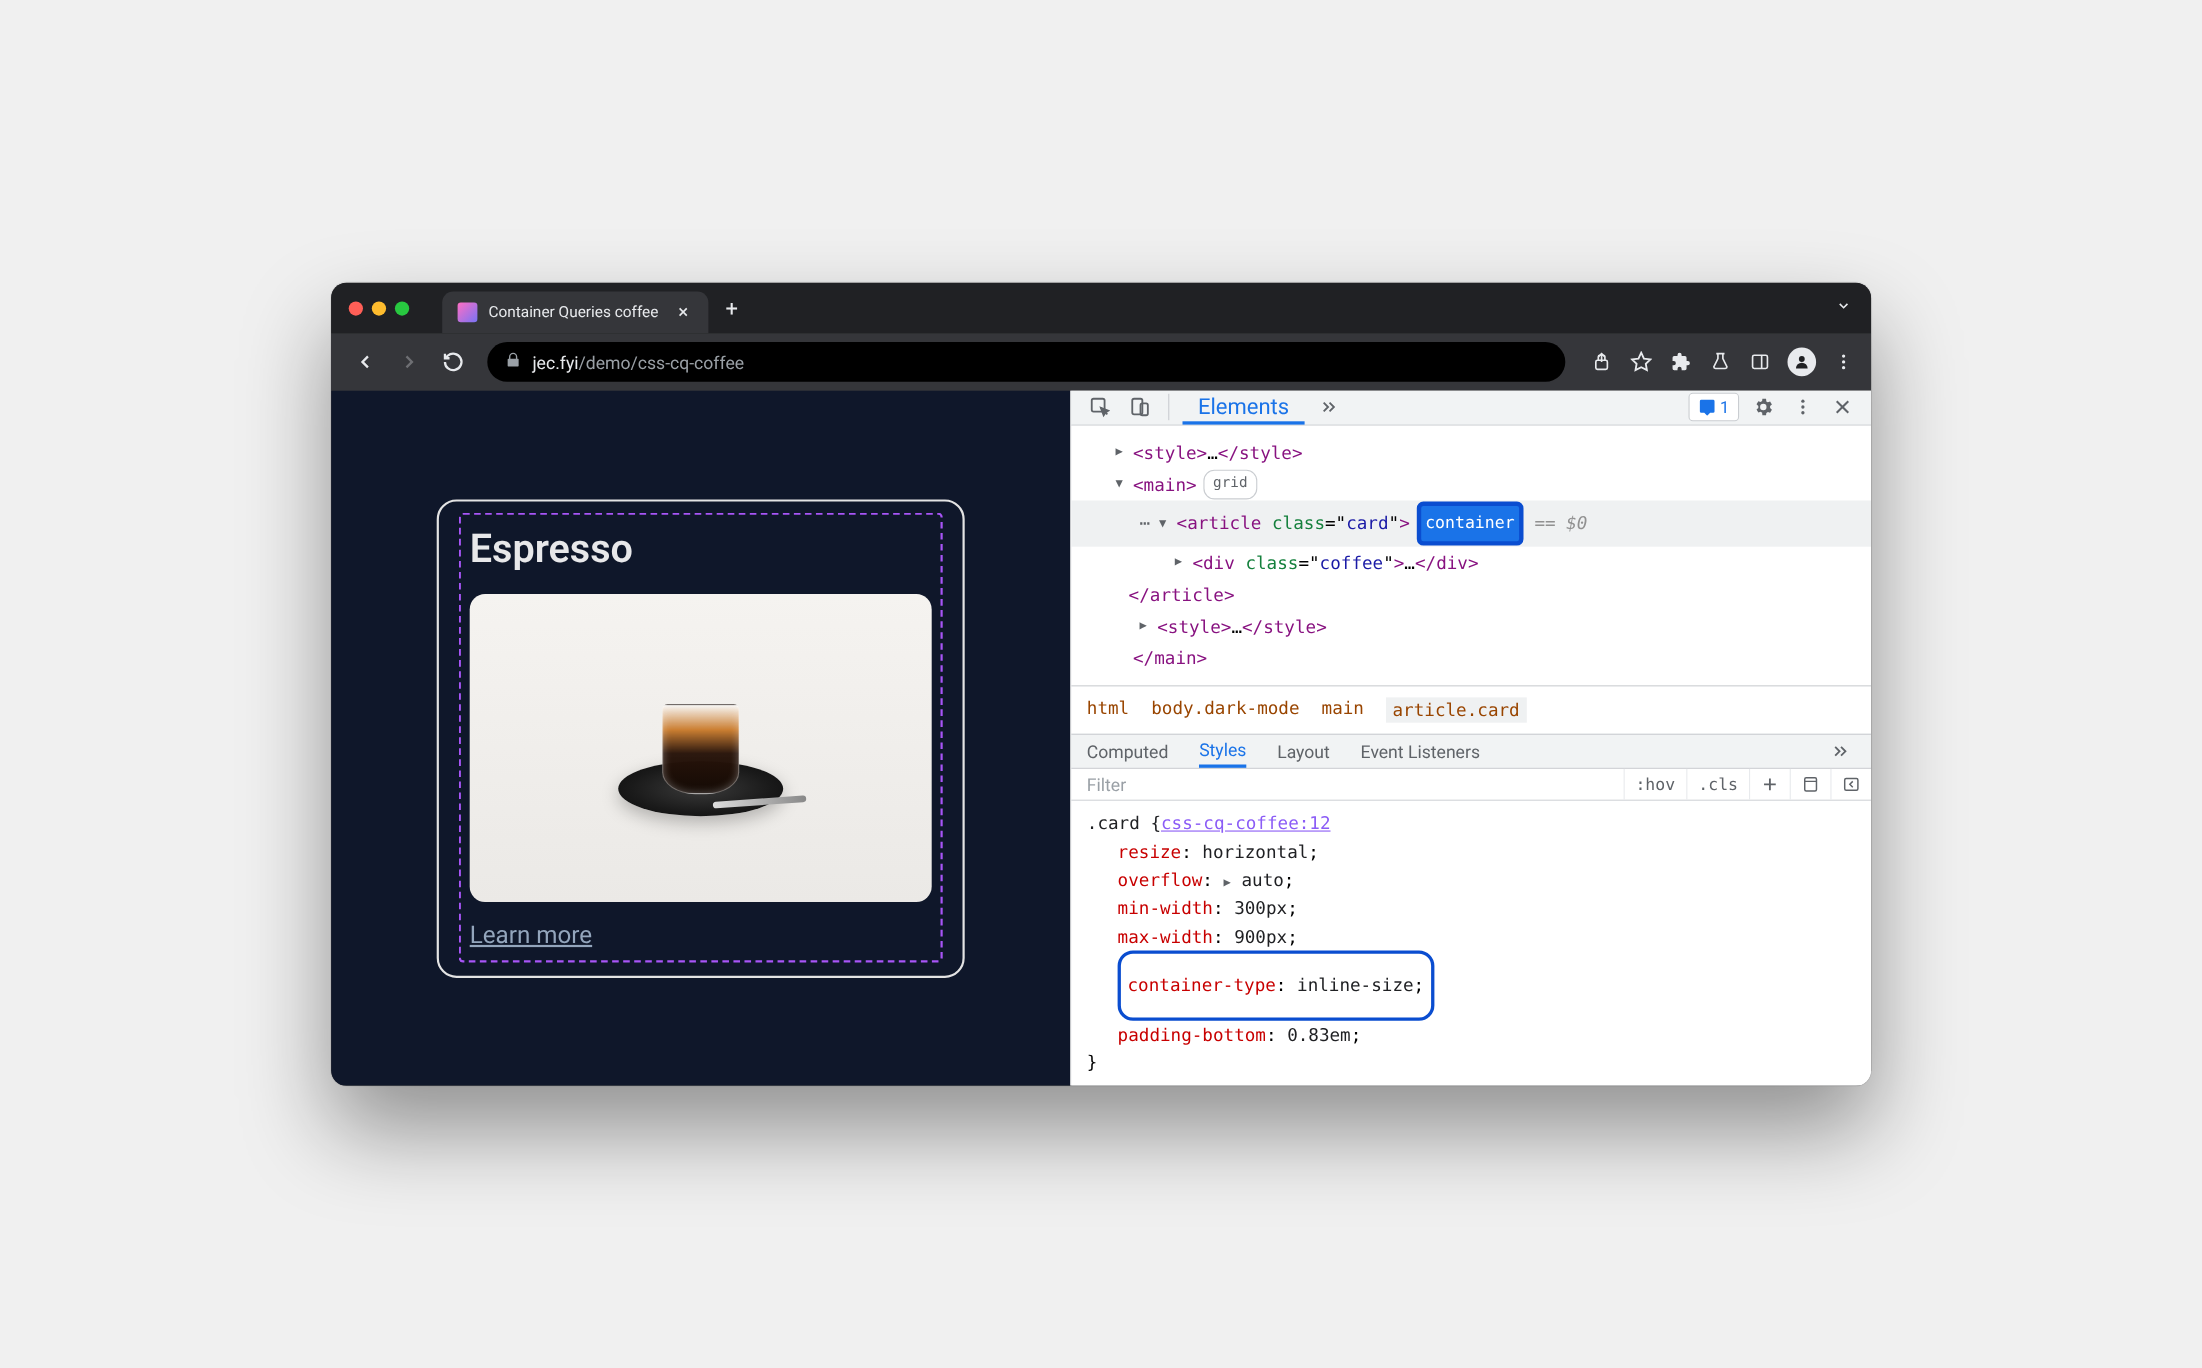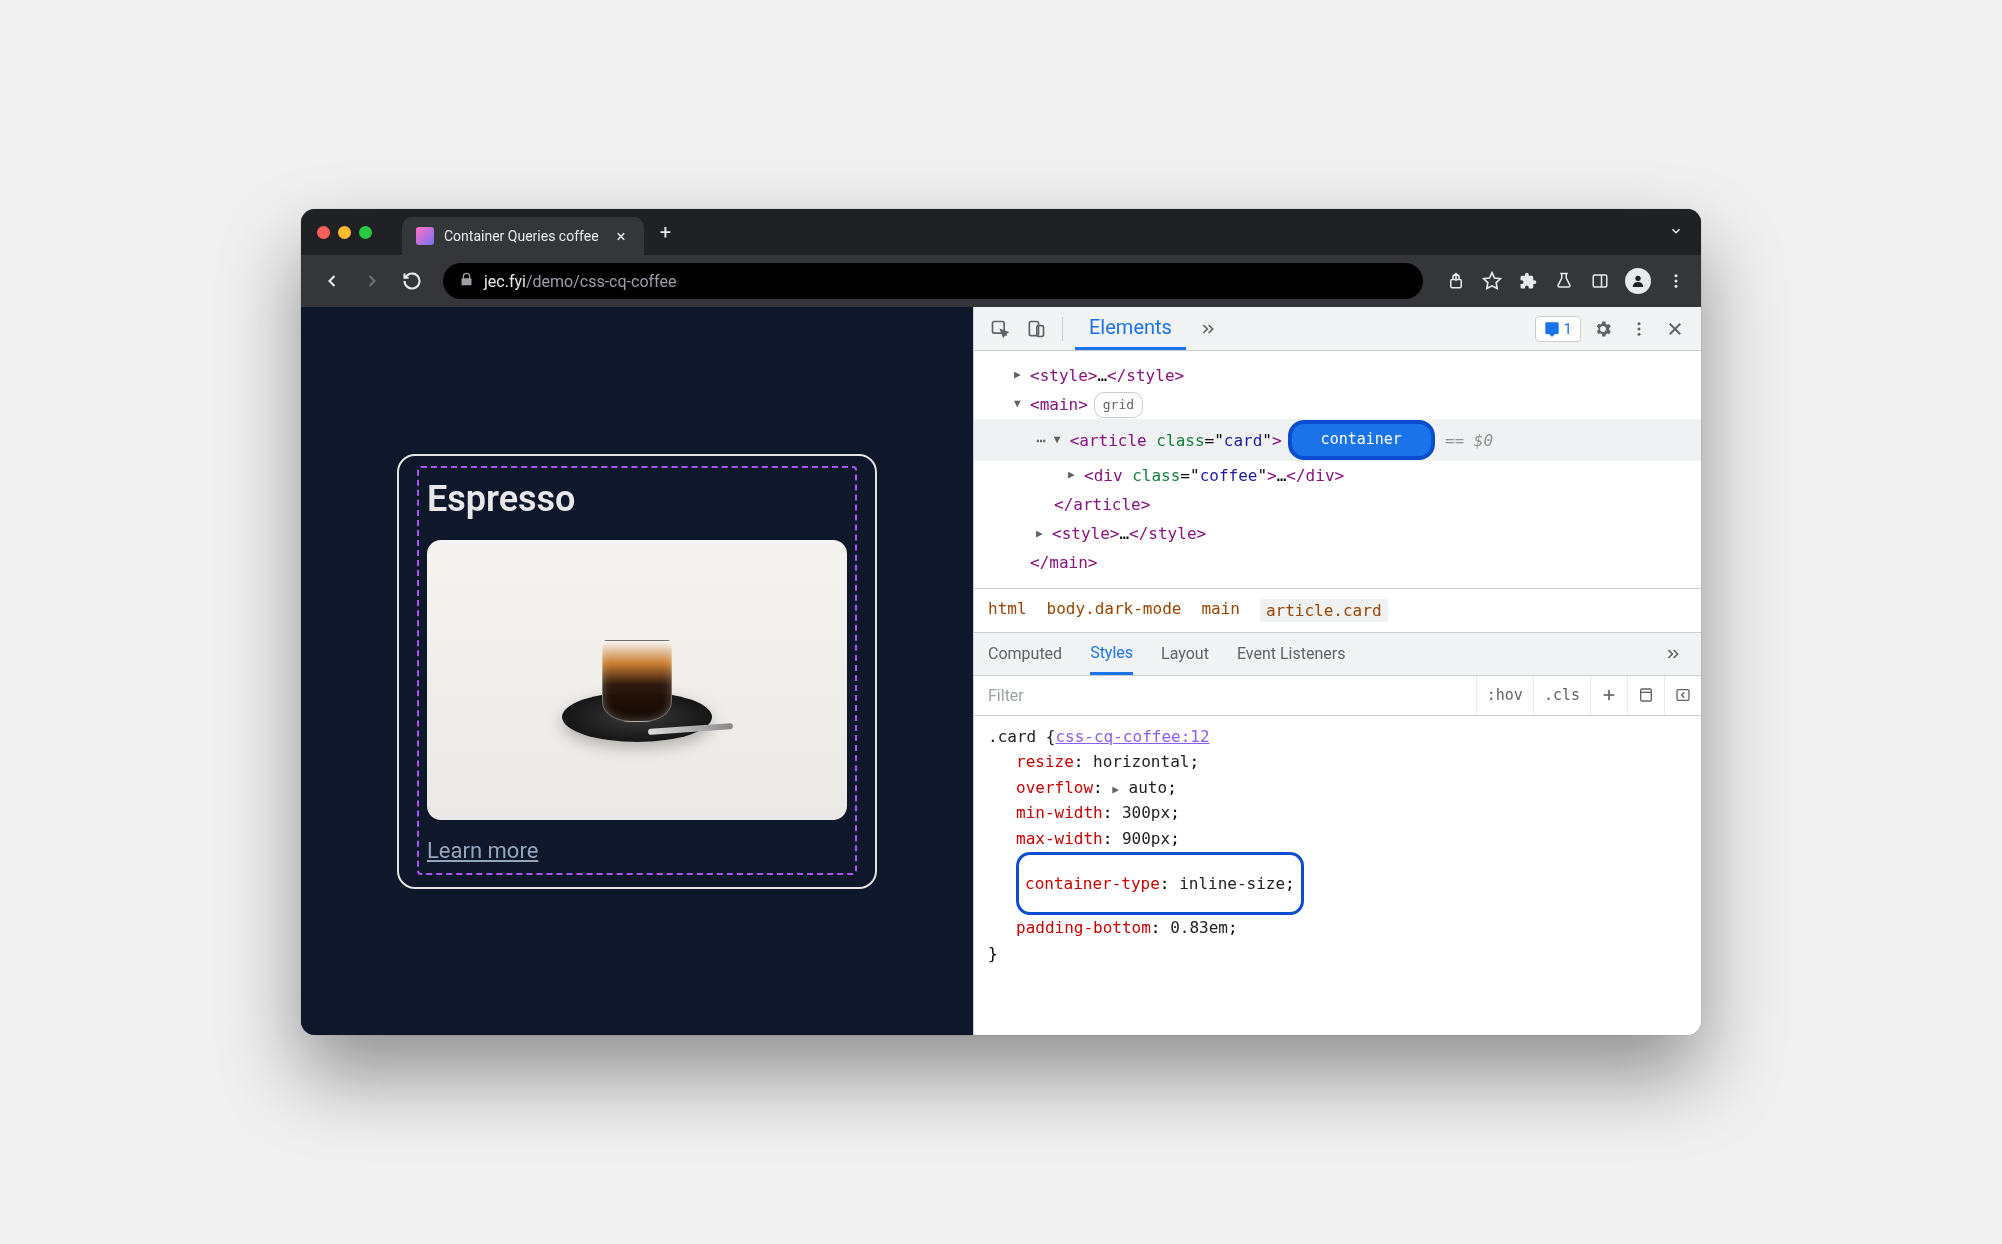--- a/index.html
+++ b/index.html
@@ -6,21 +6,21 @@
 body {
   font-family: -apple-system, BlinkMacSystemFont, "Segoe UI", Roboto, sans-serif;
   background: #f0f0f0;
   display: flex;
   align-items: center;
   justify-content: center;
   min-height: 100vh;
 }
 .browser-window {
   width: 1400px;
-  height: 826px;
+  height: 730px;
   background: #35363a;
   border-radius: 14px;
   overflow: hidden;
   box-shadow: 0 40px 80px rgba(0,0,0,0.4), 0 0 0 1px rgba(0,0,0,0.05);
   display: flex;
   flex-direction: column;
 }
 .titlebar {
   height: 46px;
   background: #202124;
@@ -197,22 +197,22 @@
   background: #fff;
   padding: 1px 8px;
   border-radius: 10px;
   font-size: 13px;
   color: #5f6368;
   margin-left: 6px;
 }
 .badge-container {
   background: #1a73e8;
   color: #fff;
-  padding: 3px 29px;
-  border-radius: 16px;
+  padding: 3px 4px;
+  border-radius: 6px;
   font-size: 15px;
   margin-left: 6px;
   border: 4px solid #0a4dd0;
   font-family: Menlo, Consolas, monospace;
 }
 .dom-overflow { color: #5f6368; margin-right: 8px; }
 .eq-dollar { color: #919191; margin-left: 10px; font-style: italic; }
 .breadcrumb {
   background: #fff;
   border-top: 1px solid #cacdd1;
@@ -467,21 +467,21 @@
             <span class="tag-name">div</span>
           <span>&nbsp;</span>
             <span class="attr-name">class</span>
             <span>="</span>
             <span class="attr-value">coffee</span>
             <span>"</span>
             <span class="tag-bracket">&gt;</span>
             <span>…</span>
             <span class="tag-bracket">&lt;/div&gt;</span>
         </div>
-        <div class="dom-line" style="padding-left:80px;">
+        <div class="dom-line" style="padding-left:52px;">
           <span class="tag-bracket">&lt;/article&gt;</span>
         </div>
         <div class="dom-line" style="padding-left:62px;">
           <span class="dom-toggle">▶</span>
           <span class="tag-bracket">&lt;style&gt;</span>
             <span>…</span>
             <span class="tag-bracket">&lt;/style&gt;</span>
         </div>
         <div class="dom-line" style="padding-left:56px;">
           <span class="tag-bracket">&lt;/main&gt;</span>

